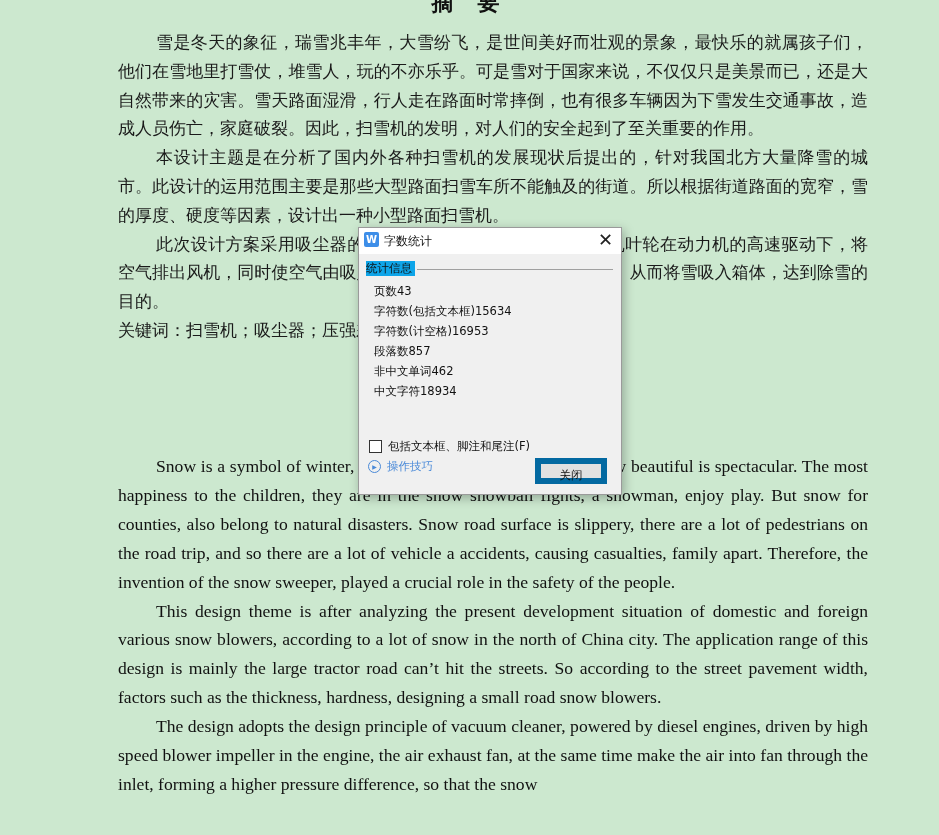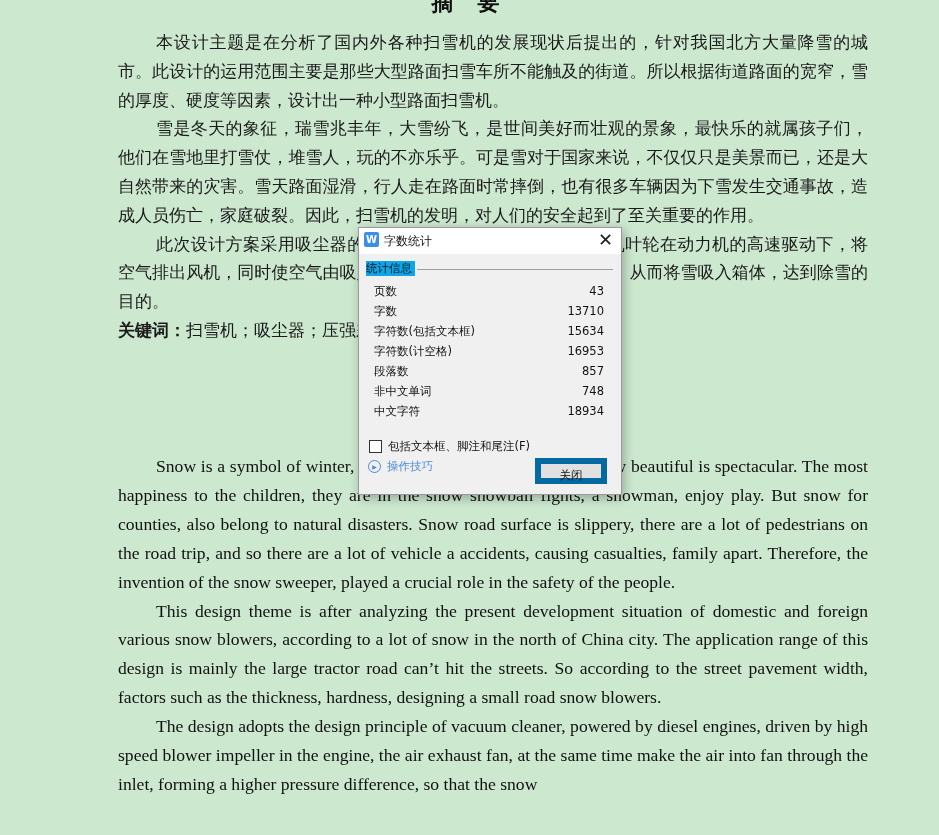--- a/index.html
+++ b/index.html
@@ -15,21 +15,21 @@
     font-family: "DejaVu Sans", sans-serif; font-weight: bold; font-size: 22px;
     letter-spacing: 24px; color: #111;
   }
   .cn-block {
     position: absolute; left: 110px; top: 28px; width: 750px;
     font-family: "DejaVu Serif", serif; font-size: 17px; line-height: 28.8px;
     text-align: justify; color: #1a1a1a;
   }
   .cn-block p { margin: 0; }
   .indent { text-indent: 38px; }
-  .kw-label { font-weight: bold; }
+  .kw-label { font-weight: normal; }
   .en-block {
     position: absolute; left: 110px; top: 452px; width: 750px;
     font-family: "Liberation Serif", serif; font-size: 17.6px; line-height: 28.9px;
     text-align: justify; color: #111;
   }
   .en-block p { margin: 0; }
 
   
   .dialog {
     position: absolute; left: 358px; top: 227px; width: 262px; height: 266px;
@@ -50,21 +50,21 @@
     position: absolute; right: 8px; top: 1px; font-size: 18px; color: #222;
     cursor: pointer; line-height: 22px;
   }
   .group-label {
     position: absolute; left: 7px; top: 33px; font-size: 11.5px; background: #0ea5e9; padding-right: 3px;
   }
   .group-line {
     position: absolute; left: 58px; right: 8px; top: 41px; height: 1px; background: #a0a0a0;
   }
   .stats { position: absolute; left: 15px; top: 53px; width: 230px; }
-  .stat-row { display: flex; justify-content: space-between; height: 20px; line-height: 20px; }
+  .stat-row { display: flex; height: 20px; line-height: 20px; }
   .checkbox-row { position: absolute; left: 10px; top: 203px; display: flex; align-items: center; margin-top: 8px; }
   .checkbox {
     width: 11px; height: 11px; border: 1px solid #333; background: #fff; margin-right: 6px;
   }
   .tips-link {
     position: absolute; left: 9px; top: 231px; color: #4a8ad8; display: flex; align-items: center; cursor: pointer;
   }
   .play-icon {
     width: 11px; height: 11px; border: 1px solid #4a8ad8; border-radius: 50%;
     font-size: 6px; line-height: 11px; text-align: center; margin-right: 6px; color: #4a8ad8;
@@ -75,22 +75,22 @@
     text-align: center; line-height: 22px; font-size: 11.5px; cursor: pointer;
   }
 </style>
 </head>
 <body>
 
 <div class="page">
   <div class="title">摘要</div>
 
   <div class="cn-block">
+    <p class="indent">雪是冬天的象征，瑞雪兆丰年，大雪纷飞，是世间美好而壮观的景象，最快乐的就属孩子们，他们在雪地里打雪仗，堆雪人，玩的不亦乐乎。可是雪对于国家来说，不仅仅只是美景而已，还是大自然带来的灾害。雪天路面湿滑，行人走在路面时常摔倒，也有很多车辆因为下雪发生交通事故，造成人员伤亡，家庭破裂。因此，扫雪机的发明，对人们的安全起到了至关重要的作用。</p>
     <p class="indent">本设计主题是在分析了国内外各种扫雪机的发展现状后提出的，针对我国北方大量降雪的城市。此设计的运用范围主要是那些大型路面扫雪车所不能触及的街道。所以根据街道路面的宽窄，雪的厚度、硬度等因素，设计出一种小型路面扫雪机。</p>
-    <p class="indent">雪是冬天的象征，瑞雪兆丰年，大雪纷飞，是世间美好而壮观的景象，最快乐的就属孩子们，他们在雪地里打雪仗，堆雪人，玩的不亦乐乎。可是雪对于国家来说，不仅仅只是美景而已，还是大自然带来的灾害。雪天路面湿滑，行人走在路面时常摔倒，也有很多车辆因为下雪发生交通事故，造成人员伤亡，家庭破裂。因此，扫雪机的发明，对人们的安全起到了至关重要的作用。</p>
     <p class="indent">此次设计方案采用吸尘器的设计原理，以柴油机为动力，风机叶轮在动力机的高速驱动下，将空气排出风机，同时使空气由吸入口进入风机，形成较高的压强差，从而将雪吸入箱体，达到除雪的目的。</p>
     <p>
       <span class="kw-label">关键词：</span><span>扫雪机；吸尘器；压强差</span>
     </p>
   </div>
 
   <div class="en-block">
     <p class="indent">Snow is a symbol of winter, a good year for auspicious snow, how beautiful is spectacular. The most happiness to the children, they are in the snow snowball fights, a snowman, enjoy play. But snow for counties, also belong to natural disasters. Snow road surface is slippery, there are a lot of pedestrians on the road trip, and so there are a lot of vehicle a accidents, causing casualties, family apart. Therefore, the invention of the snow sweeper, played a crucial role in the safety of the people.</p>
     <p class="indent">This design theme is after analyzing the present development situation of domestic and foreign various snow blowers, according to a lot of snow in the north of China city. The application range of this design is mainly the large tractor road can’t hit the streets. So according to the street pavement width, factors such as the thickness, hardness, designing a small road snow blowers.</p>
     <p class="indent">The design adopts the design principle of vacuum cleaner, powered by diesel engines, driven by high speed blower impeller in the engine, the air exhaust fan, at the same time make the air into fan through the inlet, forming a higher pressure difference, so that the snow</p>
@@ -106,38 +106,34 @@
 
   <div class="group-line"></div>
   <div class="group-label">统计信息</div>
 
   <div class="stats">
     <div class="stat-row">
       <span>页数</span>
       <span>43</span>
     </div>
     <div class="stat-row">
-      <span>字数</span>
-      <span>13710</span>
-    </div>
-    <div class="stat-row">
       <span>字符数(包括文本框)</span>
       <span>15634</span>
     </div>
     <div class="stat-row">
       <span>字符数(计空格)</span>
       <span>16953</span>
     </div>
     <div class="stat-row">
       <span>段落数</span>
       <span>857</span>
     </div>
     <div class="stat-row">
       <span>非中文单词</span>
-      <span>748</span>
+      <span>462</span>
     </div>
     <div class="stat-row">
       <span>中文字符</span>
       <span>18934</span>
     </div>
   </div>
 
   <div class="checkbox-row">
     <div class="checkbox"></div>
     <span>包括文本框、脚注和尾注(F)</span>

